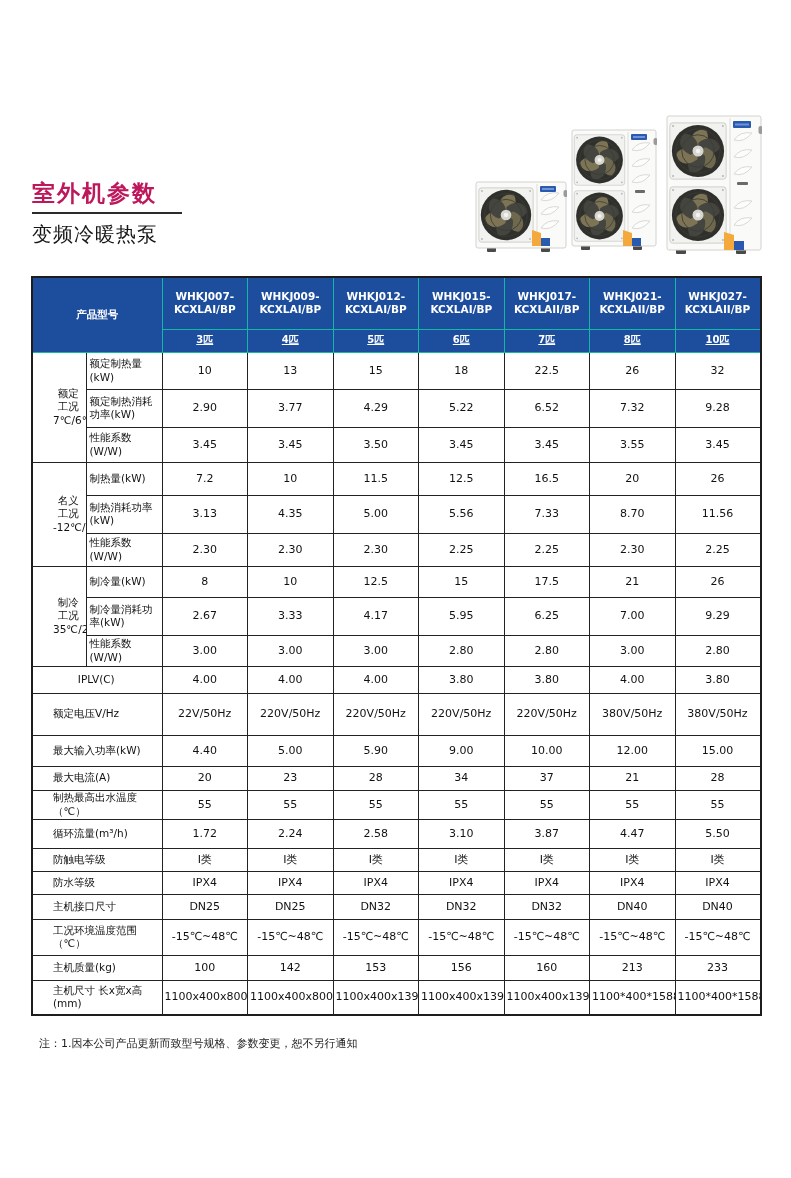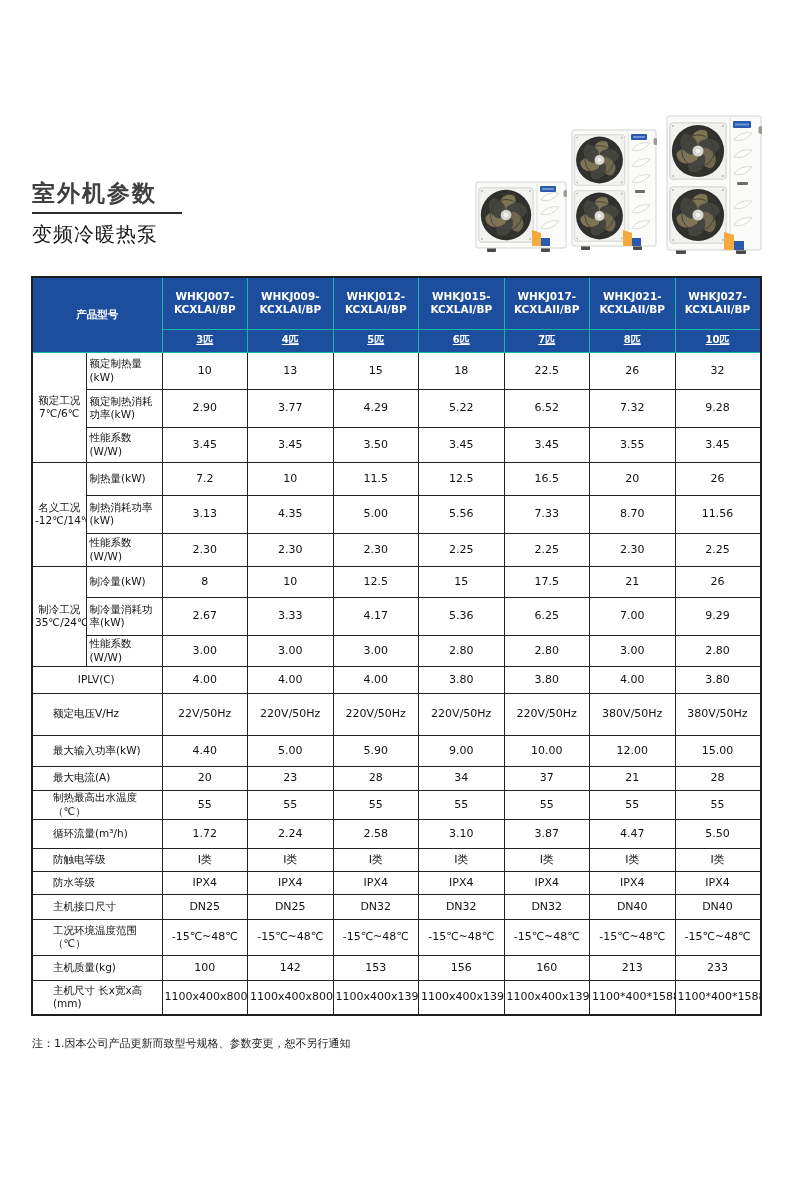--- a/index.html
+++ b/index.html
@@ -1,41 +1,41 @@
 <!DOCTYPE html>
 <html><head>
 <meta charset="utf-8">
 <style>
   html,body{margin:0;padding:0;background:#fff;}
   .page{position:relative;width:791px;height:1178px;background:#fff;overflow:hidden;
         font-family:"DejaVu Sans","Liberation Sans",sans-serif;color:#111;}
 
   
-  .title{position:absolute;left:32px;top:178px;font-size:23px;font-weight:bold;color:#404040;letter-spacing:2px;text-align:right;}
+  .title{position:absolute;left:32px;top:178px;font-size:23px;font-weight:bold;color:#be185d;letter-spacing:2px;text-align:right;}
   .title-rule{position:absolute;left:32px;top:212px;width:150px;height:2px;background:#2b2b2b;}
   .subtitle{position:absolute;left:32px;top:221px;font-size:20px;color:#161616;letter-spacing:1px;}
 
   
   .units{position:absolute;left:0;top:0;width:791px;height:260px;}
   .unit{position:absolute;}
 
   
   .spec-wrap{position:absolute;left:31px;top:276px;}
   table{border-collapse:collapse;table-layout:fixed;width:729px;border:2px solid #1d1d1d;}
   th,td{padding:0 2px;line-height:1.25;vertical-align:middle;overflow:hidden;}
   thead th{background:#1d4d9d;color:#fff;font-weight:bold;font-size:10.5px;
            border:1px solid #14b8a6;text-align:center;}
   tr.hprow th{font-size:10px;}
   tr.hprow th .u{text-decoration:underline;}
   tbody td{border:1px solid #222;font-size:11px;text-align:center;background:#fff;}
-  td.gcell{font-size:10.5px;}
+  td.gcell{font-size:10.5px;padding-left:20px;}
   td.sub{font-size:10.5px;text-align:left;padding-left:3px;margin-top:9px;}
   td.lab{font-size:10.5px;text-align:left;padding-left:20px;}
   td.lab.center{text-align:center;padding-left:0;}
-  .note{position:absolute;left:32px;top:1036px;font-size:11px;color:#1b1b1b;}
+  .note{position:absolute;left:39px;top:1036px;font-size:11px;color:#1b1b1b;}
 </style>
 </head>
 <body>
 
 <div class="page">
 
   <svg width="0" height="0" style="position:absolute" aria-hidden="true">
     <defs>
       <g id="fanmod">
         <rect x="1.5" y="1.5" width="97" height="97" rx="6" fill="#f2f2f0" stroke="#d6d6d2" stroke-width="2"></rect>
@@ -238,21 +238,21 @@
           <td>15</td>
           <td>17.5</td>
           <td>21</td>
           <td>26</td>
         </tr>
         <tr style="height:38px">
           <td class="sub">制冷量消耗功率(kW)</td>
           <td>2.67</td>
           <td>3.33</td>
           <td>4.17</td>
-          <td>5.36</td>
+          <td>5.95</td>
           <td>6.25</td>
           <td>7.00</td>
           <td>9.29</td>
         </tr>
         <tr style="height:31px">
           <td class="sub">性能系数(W/W)</td>
           <td>3.00</td>
           <td>3.00</td>
           <td>3.00</td>
           <td>2.80</td>

